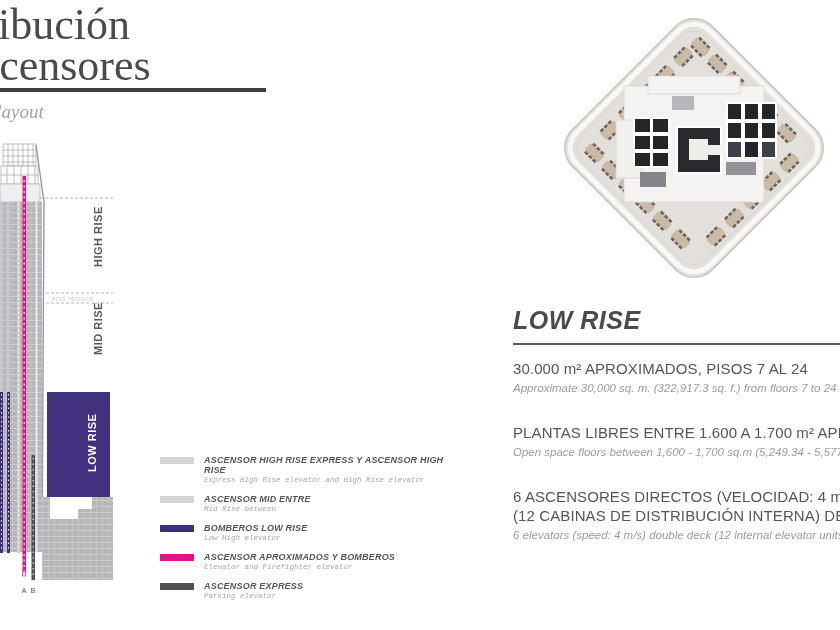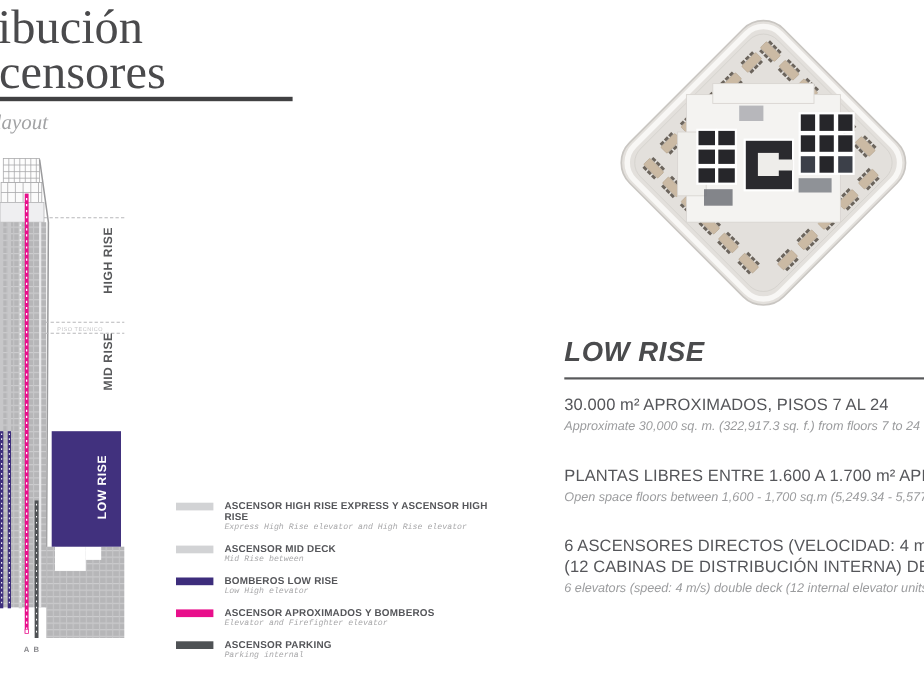--- a/index.html
+++ b/index.html
@@ -23,21 +23,21 @@
   .building-wrap{position:absolute;left:0;top:140px;width:130px;height:465px;}
   
   .legend{position:absolute;left:160px;top:455px;width:300px;}
   .legend-row{display:flex;align-items:flex-start;margin-bottom:9px;}
   .legend-swatch{width:34px;height:7px;margin-right:10px;margin-top:2px;flex:0 0 auto;}
   .sw-lgray{background:#d2d3d5;}
   .sw-purple{background:#3d2d7c;}
   .sw-magenta{background:#e80f8b;}
   .sw-dgray{background:#4f5255;}
   .legend-label{
-    font-size:9px;font-weight:bold;color:#55565a;
+    font-size:9px;font-weight:bold;font-style:italic;color:#55565a;
     letter-spacing:.2px;line-height:10px;
   }
   .legend-sub{
     font-size:7.5px;font-style:italic;color:#a8a8aa;line-height:9px;margin-top:1px;font-family:Liberation Mono, monospace;
   }
   
   .floorplan{position:absolute;left:548px;top:0;width:292px;height:292px;}
   
   .lr-section{position:absolute;left:513px;top:306px;width:400px;}
   .lr-heading{
@@ -136,43 +136,43 @@
   <div class="legend-row">
     <div class="legend-swatch sw-lgray"></div>
     <div>
       <div class="legend-label">ASCENSOR HIGH RISE EXPRESS Y ASCENSOR HIGH RISE</div>
       <div class="legend-sub">Express High Rise elevator and High Rise elevator</div>
     </div>
   </div>
   <div class="legend-row">
     <div class="legend-swatch sw-lgray"></div>
     <div>
-      <div class="legend-label">ASCENSOR MID DECK</div>
+      <div class="legend-label">ASCENSOR MID ENTRE</div>
       <div class="legend-sub">Mid Rise between</div>
     </div>
   </div>
   <div class="legend-row">
     <div class="legend-swatch sw-purple"></div>
     <div>
       <div class="legend-label">BOMBEROS LOW RISE</div>
       <div class="legend-sub">Low High elevator</div>
     </div>
   </div>
   <div class="legend-row">
     <div class="legend-swatch sw-magenta"></div>
     <div>
       <div class="legend-label">ASCENSOR APROXIMADOS Y BOMBEROS</div>
       <div class="legend-sub">Elevator and Firefighter elevator</div>
     </div>
   </div>
   <div class="legend-row">
     <div class="legend-swatch sw-dgray"></div>
     <div>
-      <div class="legend-label">ASCENSOR PARKING</div>
-      <div class="legend-sub">Parking internal</div>
+      <div class="legend-label">ASCENSOR EXPRESS</div>
+      <div class="legend-sub">Parking elevator</div>
     </div>
   </div>
 </div>
 
 <div class="floorplan">
 <svg width="292" height="292" viewBox="0 0 292 292" xmlns="http://www.w3.org/2000/svg">
   <defs>
     <g id="dsk">
       <rect x="0" y="0" width="18" height="8" rx="1" fill="#cbbaa4" stroke="#b1a08a" stroke-width="0.5"></rect>
       <rect x="1.5" y="-3" width="4" height="2.6" fill="#6b645c"></rect>

